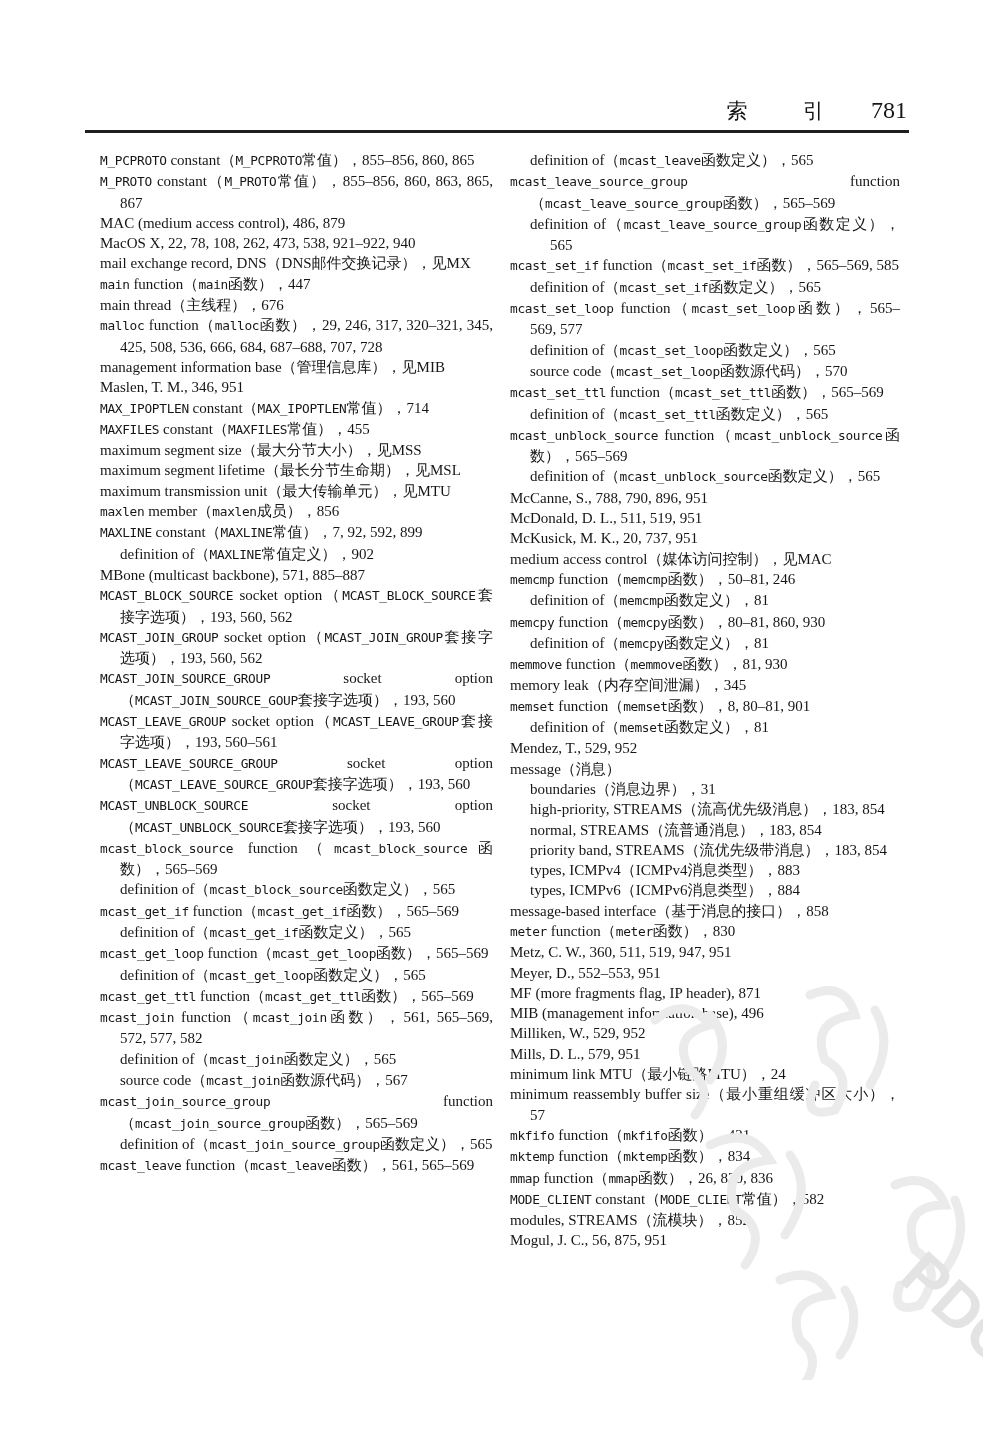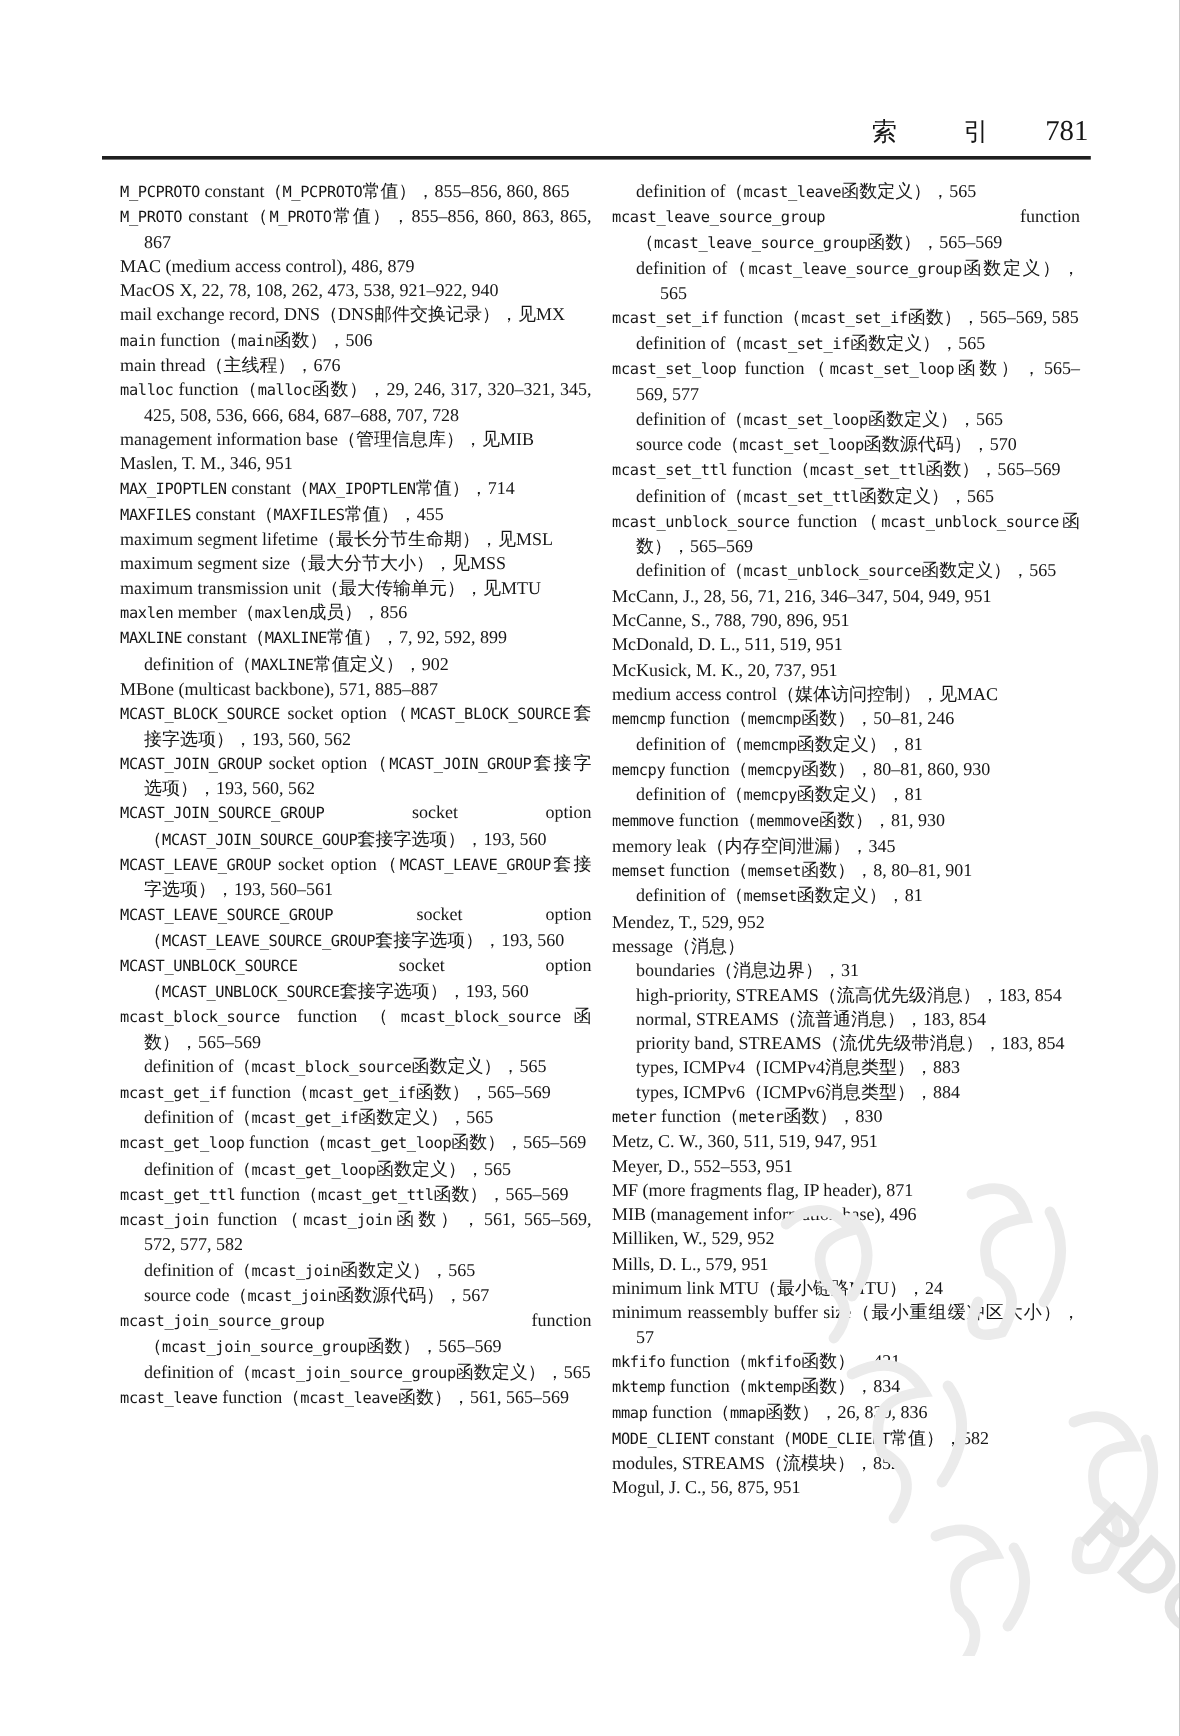--- a/index.html
+++ b/index.html
@@ -67,29 +67,29 @@
   </div>
   <div class="hdr-rule"></div>
 
   <div class="columns">
     <div class="col col-left">
         <p class="entry lvl0"><span class="code">M_PCPROTO</span><span class="txt"> constant（</span><span class="code">M_PCPROTO</span><span class="txt">常值），855–856, 860, 865</span></p>
         <p class="entry lvl0"><span class="code">M_PROTO</span><span class="txt"> constant（</span><span class="code">M_PROTO</span><span class="txt">常值），855–856, 860, 863, 865, 867</span></p>
         <p class="entry lvl0"><span class="txt">MAC (medium access control), 486, 879</span></p>
         <p class="entry lvl0"><span class="txt">MacOS X, 22, 78, 108, 262, 473, 538, 921–922, 940</span></p>
         <p class="entry lvl0"><span class="txt">mail exchange record, DNS（DNS邮件交换记录），见MX</span></p>
-        <p class="entry lvl0"><span class="code">main</span><span class="txt"> function（</span><span class="code">main</span><span class="txt">函数），506</span></p>
+        <p class="entry lvl0"><span class="code">main</span><span class="txt"> function（</span><span class="code">main</span><span class="txt">函数），447</span></p>
         <p class="entry lvl0"><span class="txt">main thread（主线程），676</span></p>
         <p class="entry lvl0"><span class="code">malloc</span><span class="txt"> function（</span><span class="code">malloc</span><span class="txt">函数），29, 246, 317, 320–321, 345, 425, 508, 536, 666, 684, 687–688, 707, 728</span></p>
         <p class="entry lvl0"><span class="txt">management information base（管理信息库），见MIB</span></p>
         <p class="entry lvl0"><span class="txt">Maslen, T. M., 346, 951</span></p>
         <p class="entry lvl0"><span class="code">MAX_IPOPTLEN</span><span class="txt"> constant（</span><span class="code">MAX_IPOPTLEN</span><span class="txt">常值），714</span></p>
         <p class="entry lvl0"><span class="code">MAXFILES</span><span class="txt"> constant（</span><span class="code">MAXFILES</span><span class="txt">常值），455</span></p>
+        <p class="entry lvl0"><span class="txt">maximum segment size（最大分节大小），见MSS</span></p>
         <p class="entry lvl0"><span class="txt">maximum segment lifetime（最长分节生命期），见MSL</span></p>
-        <p class="entry lvl0"><span class="txt">maximum segment size（最大分节大小），见MSS</span></p>
         <p class="entry lvl0"><span class="txt">maximum transmission unit（最大传输单元），见MTU</span></p>
         <p class="entry lvl0"><span class="code">maxlen</span><span class="txt"> member（</span><span class="code">maxlen</span><span class="txt">成员），856</span></p>
         <p class="entry lvl0"><span class="code">MAXLINE</span><span class="txt"> constant（</span><span class="code">MAXLINE</span><span class="txt">常值），7, 92, 592, 899</span></p>
         <p class="entry lvl1"><span class="txt">definition of（</span><span class="code">MAXLINE</span><span class="txt">常值定义），902</span></p>
         <p class="entry lvl0"><span class="txt">MBone (multicast backbone), 571, 885–887</span></p>
         <p class="entry lvl0"><span class="code">MCAST_BLOCK_SOURCE</span><span class="txt"> socket option（</span><span class="code">MCAST_BLOCK_SOURCE</span><span class="txt">套接字选项），193, 560, 562</span></p>
         <p class="entry lvl0"><span class="code">MCAST_JOIN_GROUP</span><span class="txt"> socket option（</span><span class="code">MCAST_JOIN_GROUP</span><span class="txt">套接字选项），193, 560, 562</span></p>
         <p class="entry lvl0"><span class="code">MCAST_JOIN_SOURCE_GROUP</span><span class="txt"> socket option（</span><span class="code">MCAST_JOIN_SOURCE_GOUP</span><span class="txt">套接字选项），193, 560</span></p>
         <p class="entry lvl0"><span class="code">MCAST_LEAVE_GROUP</span><span class="txt"> socket option（</span><span class="code">MCAST_LEAVE_GROUP</span><span class="txt">套接字选项），193, 560–561</span></p>
         <p class="entry lvl0"><span class="code">MCAST_LEAVE_SOURCE_GROUP</span><span class="txt"> socket option（</span><span class="code">MCAST_LEAVE_SOURCE_GROUP</span><span class="txt">套接字选项），193, 560</span></p>
@@ -114,41 +114,41 @@
         <p class="entry lvl1"><span class="txt">definition of（</span><span class="code">mcast_leave_source_group</span><span class="txt">函数定义），565</span></p>
         <p class="entry lvl0"><span class="code">mcast_set_if</span><span class="txt"> function（</span><span class="code">mcast_set_if</span><span class="txt">函数），565–569, 585</span></p>
         <p class="entry lvl1"><span class="txt">definition of（</span><span class="code">mcast_set_if</span><span class="txt">函数定义），565</span></p>
         <p class="entry lvl0"><span class="code">mcast_set_loop</span><span class="txt"> function（</span><span class="code">mcast_set_loop</span><span class="txt">函数），565–569, 577</span></p>
         <p class="entry lvl1"><span class="txt">definition of（</span><span class="code">mcast_set_loop</span><span class="txt">函数定义），565</span></p>
         <p class="entry lvl1"><span class="txt">source code（</span><span class="code">mcast_set_loop</span><span class="txt">函数源代码），570</span></p>
         <p class="entry lvl0"><span class="code">mcast_set_ttl</span><span class="txt"> function（</span><span class="code">mcast_set_ttl</span><span class="txt">函数），565–569</span></p>
         <p class="entry lvl1"><span class="txt">definition of（</span><span class="code">mcast_set_ttl</span><span class="txt">函数定义），565</span></p>
         <p class="entry lvl0"><span class="code">mcast_unblock_source</span><span class="txt"> function（</span><span class="code">mcast_unblock_source</span><span class="txt">函数），565–569</span></p>
         <p class="entry lvl1"><span class="txt">definition of（</span><span class="code">mcast_unblock_source</span><span class="txt">函数定义），565</span></p>
-        <p class="entry lvl0"><span class="txt">McCann, J., 28, 56, 71, 216, 346–347, 504, 949, 951</span></p>
         <p class="entry lvl0"><span class="txt">McCanne, S., 788, 790, 896, 951</span></p>
         <p class="entry lvl0"><span class="txt">McDonald, D. L., 511, 519, 951</span></p>
         <p class="entry lvl0"><span class="txt">McKusick, M. K., 20, 737, 951</span></p>
         <p class="entry lvl0"><span class="txt">medium access control（媒体访问控制），见MAC</span></p>
         <p class="entry lvl0"><span class="code">memcmp</span><span class="txt"> function（</span><span class="code">memcmp</span><span class="txt">函数），50–81, 246</span></p>
         <p class="entry lvl1"><span class="txt">definition of（</span><span class="code">memcmp</span><span class="txt">函数定义），81</span></p>
         <p class="entry lvl0"><span class="code">memcpy</span><span class="txt"> function（</span><span class="code">memcpy</span><span class="txt">函数），80–81, 860, 930</span></p>
         <p class="entry lvl1"><span class="txt">definition of（</span><span class="code">memcpy</span><span class="txt">函数定义），81</span></p>
         <p class="entry lvl0"><span class="code">memmove</span><span class="txt"> function（</span><span class="code">memmove</span><span class="txt">函数），81, 930</span></p>
         <p class="entry lvl0"><span class="txt">memory leak（内存空间泄漏），345</span></p>
         <p class="entry lvl0"><span class="code">memset</span><span class="txt"> function（</span><span class="code">memset</span><span class="txt">函数），8, 80–81, 901</span></p>
         <p class="entry lvl1"><span class="txt">definition of（</span><span class="code">memset</span><span class="txt">函数定义），81</span></p>
         <p class="entry lvl0"><span class="txt">Mendez, T., 529, 952</span></p>
         <p class="entry lvl0"><span class="txt">message（消息）</span></p>
         <p class="entry lvl1"><span class="txt">boundaries（消息边界），31</span></p>
         <p class="entry lvl1"><span class="txt">high-priority, STREAMS（流高优先级消息），183, 854</span></p>
         <p class="entry lvl1"><span class="txt">normal, STREAMS（流普通消息），183, 854</span></p>
         <p class="entry lvl1"><span class="txt">priority band, STREAMS（流优先级带消息），183, 854</span></p>
         <p class="entry lvl1"><span class="txt">types, ICMPv4（ICMPv4消息类型），883</span></p>
         <p class="entry lvl1"><span class="txt">types, ICMPv6（ICMPv6消息类型），884</span></p>
+        <p class="entry lvl0"><span class="txt">message-based interface（基于消息的接口），858</span></p>
         <p class="entry lvl0"><span class="code">meter</span><span class="txt"> function（</span><span class="code">meter</span><span class="txt">函数），830</span></p>
         <p class="entry lvl0"><span class="txt">Metz, C. W., 360, 511, 519, 947, 951</span></p>
         <p class="entry lvl0"><span class="txt">Meyer, D., 552–553, 951</span></p>
         <p class="entry lvl0"><span class="txt">MF (more fragments flag, IP header), 871</span></p>
         <p class="entry lvl0"><span class="txt">MIB (management information base), 496</span></p>
         <p class="entry lvl0"><span class="txt">Milliken, W., 529, 952</span></p>
         <p class="entry lvl0"><span class="txt">Mills, D. L., 579, 951</span></p>
         <p class="entry lvl0"><span class="txt">minimum link MTU（最小链路MTU），24</span></p>
         <p class="entry lvl0"><span class="txt">minimum reassembly buffer size（最小重组缓冲区大小），57</span></p>
         <p class="entry lvl0"><span class="code">mkfifo</span><span class="txt"> function（</span><span class="code">mkfifo</span><span class="txt">函数），421</span></p>

